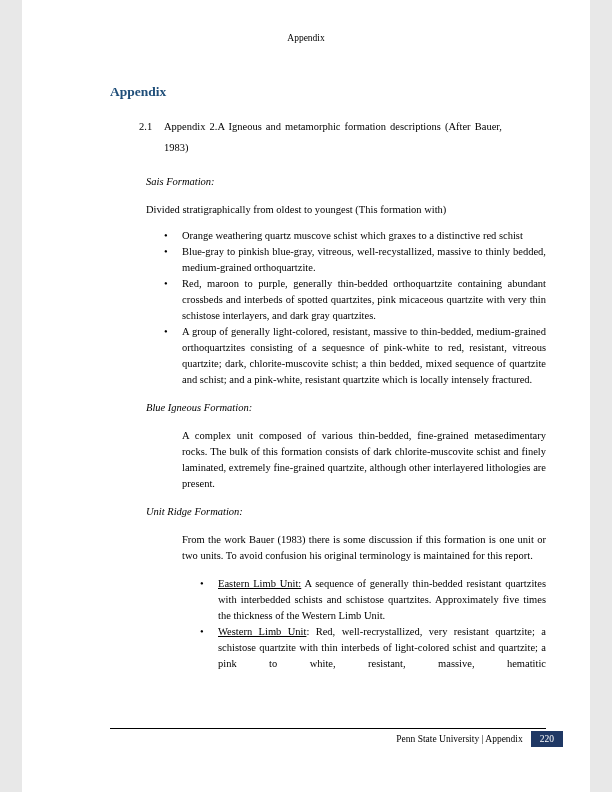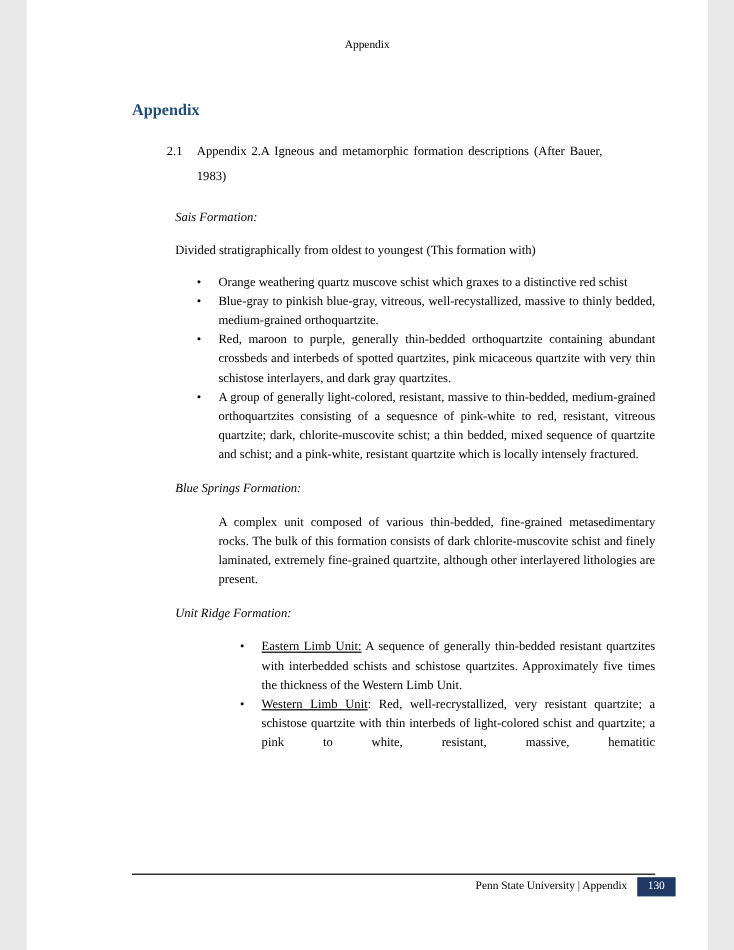--- a/index.html
+++ b/index.html
@@ -120,33 +120,34 @@
     <p class="formation-title">Sais Formation:</p>
     <p class="intro">Divided stratigraphically from oldest to youngest (This formation with)</p>
 
     <ul class="bullets level1">
       <li>Orange weathering quartz muscove schist which graxes to a distinctive red schist</li>
       <li>Blue-gray to pinkish blue-gray, vitreous, well-recystallized, massive to thinly bedded, medium-grained orthoquartzite.</li>
       <li>Red, maroon to purple, generally thin-bedded orthoquartzite containing abundant crossbeds and interbeds of spotted quartzites, pink micaceous quartzite with very thin schistose interlayers, and dark gray quartzites.</li>
       <li>A group of generally light-colored, resistant, massive to thin-bedded, medium-grained orthoquartzites consisting of a sequesnce of pink-white to red, resistant, vitreous quartzite; dark, chlorite-muscovite schist; a thin bedded, mixed sequence of quartzite and schist; and a pink-white, resistant quartzite which is locally intensely fractured.</li>
     </ul>
 
-    <p class="formation-title">Blue Springs Formation:</p>
+    <p class="formation-title">Blue Igneous Formation:</p>
     <p class="para-indent">A complex unit composed of various thin-bedded, fine-grained metasedimentary rocks.  The bulk of this formation consists of dark chlorite-muscovite schist and finely laminated, extremely fine-grained quartzite, although other interlayered lithologies are present.</p>
 
     <p class="formation-title">Unit Ridge Formation:</p>
+    <p class="para-indent">From the work Bauer (1983) there is some discussion if this formation is one unit or two units.  To avoid confusion his original terminology is maintained for this report.</p>
 
     <ul class="bullets level2">
       <li><span class="ul-label">Eastern Limb Unit:</span><span>  A sequence of generally thin-bedded resistant quartzites with interbedded schists and schistose quartzites.  Approximately five times the thickness of the Western Limb Unit.</span></li>
       <li class="just-last"><span class="ul-label">Western Limb Unit</span><span>:   Red, well-recrystallized, very resistant quartzite; a schistose quartzite with thin interbeds of light-colored schist and quartzite; a pink to white, resistant, massive, hematitic</span></li>
     </ul>
 
   </div>
 
   <div class="footer">
     <div class="footer-rule"></div>
     <div class="footer-row">
       <span>Penn State University | Appendix</span>
-      <span class="page-num-badge">130</span>
+      <span class="page-num-badge">220</span>
     </div>
   </div>
 
 </div>
 
 </body></html>

